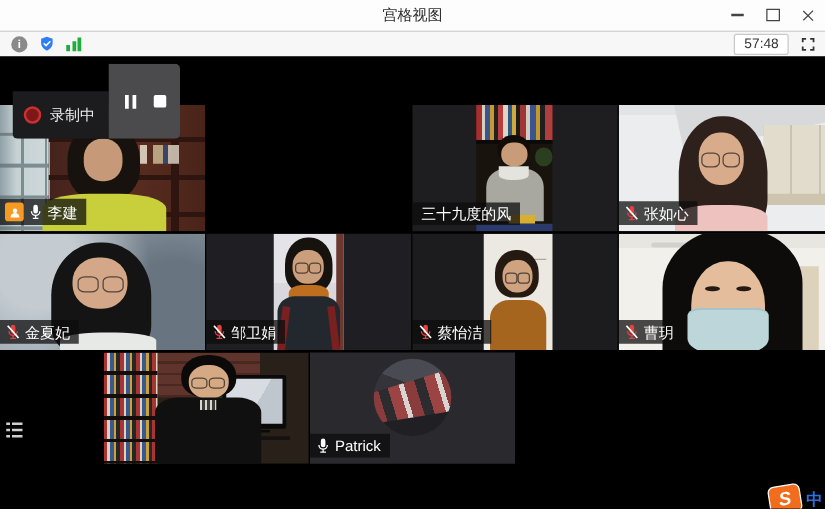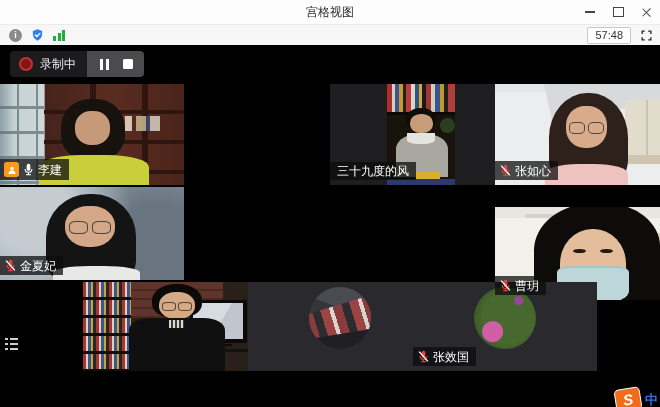--- a/index.html
+++ b/index.html
@@ -38,39 +38,39 @@
       linear-gradient(#3a3a3a,#3a3a3a),linear-gradient(#3a3a3a,#3a3a3a);
       background-size:4px 4px;background-position:0 0,6px 0,0 6px,6px 6px;background-repeat:no-repeat;}
   .caret{width:0;height:0;border-left:3.5px solid transparent;border-right:3.5px solid transparent;border-top:4px solid #555;}
   .fs-btn{background:none;border:none;padding:0;cursor:pointer;display:flex;}
 
   
   .stage{position:absolute;top:45px;left:0;width:660px;height:362px;background:#000;}
 
   
   .rec-pill{position:absolute;left:10px;top:6px;display:flex;border-radius:4px;overflow:hidden;z-index:5;}
-  .rec-left{background:#1c1c1e;display:flex;align-items:center;gap:7px;height:26px;padding:0 11px 0 9px;}
+  .rec-left{background:#1c1c1e;display:flex;align-items:center;gap:7px;height:38px;padding:0 11px 0 9px;margin-top:22px;}
   .rec-dot{width:10px;height:10px;border-radius:50%;background:#7e1717;border:2px solid #c93030;}
   .rec-text{color:#ededed;font-size:12px;}
   .rec-right{background:#4b4b4d;display:flex;align-items:center;gap:13px;padding:0 11px;}
   .btn-pause,.btn-stop{background:none;border:none;padding:0;cursor:pointer;display:flex;align-items:center;}
   .btn-pause i{display:block;width:3px;height:11px;background:#fff;margin:0 1.5px;}
   .btn-stop i{display:block;width:10px;height:10px;background:#fff;border-radius:1.5px;}
 
   
-  .tile{position:absolute;overflow:hidden;background:#000;cursor:pointer;padding-left:20px;}
+  .tile{position:absolute;overflow:hidden;background:#000;cursor:pointer;}
   .tile[data-active="true"]{box-shadow:inset 0 0 0 2px #12b76a;}
   .t1{left:0;top:39px;width:164px;height:101px;}
   .t2{left:165px;top:39px;width:164px;height:101px;background:#27272b;}
   .t3{left:330px;top:39px;width:164px;height:101px;background:#1e1e21;}
   .t4{left:495px;top:39px;width:165px;height:101px;}
   .t5{left:0;top:142px;width:164px;height:93px;}
   .t6{left:165px;top:142px;width:164px;height:93px;background:#1f1f23;}
   .t7{left:330px;top:142px;width:164px;height:93px;background:#1c1c1e;}
-  .t8{left:495px;top:142px;width:165px;height:93px;margin-top:20px;}
+  .t8{left:495px;top:142px;width:165px;height:93px;}
   .t9{left:83px;top:237px;width:164px;height:89px;}
   .t10{left:248px;top:237px;width:164px;height:89px;background:#2a2a2e;}
   .t11{left:413px;top:237px;width:164px;height:89px;background:#2a2a2e;}
 
   .scene{position:absolute;inset:0;overflow:hidden;}
   .scene i{position:absolute;display:block;}
 
   
   .t1 .scene{background:linear-gradient(90deg,#8fa0a6 0,#c6d1d4 8%,#cfd9da 24%,#45231c 24.5%,#5a2c20 62%,#4a2419 100%);}
   .t1 .bg1{left:0;top:0;width:24%;height:100%;opacity:.7;background:
@@ -368,21 +368,65 @@
               <path class="mic-body" d="M12 14.5a3.4 3.4 0 0 0 3.4-3.4V5a3.4 3.4 0 1 0-6.8 0v6.1A3.4 3.4 0 0 0 12 14.5z"></path>
               <path class="stroke" d="M5.8 11a6.2 6.2 0 0 0 12.4 0" stroke-width="2"></path>
               <path class="stroke" d="M12 17.2v3.3M7.8 21.5h8.4" stroke-width="2"></path>
               <path class="slash" d="M4 3L20 21" stroke-width="2.6"></path>
             </svg>
           </span>
         <span class="pname">金夏妃</span>
       </div>
     </div>
 
-
+    <div class="tile t6 gl">
+      <div class="scene">
+          <span class="vid"></span>
+          <i class="bg1"></i>
+          <i class="hair"></i>
+          <i class="face"></i>
+          <i class="scarf"></i>
+          <i class="torso"></i>
+          <i class="bg2"></i>
+          <i class="bg3"></i>
+        </div>
+      <div class="label" data-mic="muted">
+        <span class="mic">
+            <svg viewBox="0 0 24 24">
+              <path class="mic-body" d="M12 14.5a3.4 3.4 0 0 0 3.4-3.4V5a3.4 3.4 0 1 0-6.8 0v6.1A3.4 3.4 0 0 0 12 14.5z"></path>
+              <path class="stroke" d="M5.8 11a6.2 6.2 0 0 0 12.4 0" stroke-width="2"></path>
+              <path class="stroke" d="M12 17.2v3.3M7.8 21.5h8.4" stroke-width="2"></path>
+              <path class="slash" d="M4 3L20 21" stroke-width="2.6"></path>
+            </svg>
+          </span>
+        <span class="pname">邹卫娟</span>
+      </div>
+    </div>
+
+    <div class="tile t7 gl">
+      <div class="scene">
+          <span class="vid"></span>
+          <i class="bg1"></i>
+          <i class="bg2"></i>
+          <i class="hair"></i>
+          <i class="face"></i>
+          <i class="torso"></i>
+        </div>
+      <div class="label" data-mic="muted">
+        <span class="mic">
+            <svg viewBox="0 0 24 24">
+              <path class="mic-body" d="M12 14.5a3.4 3.4 0 0 0 3.4-3.4V5a3.4 3.4 0 1 0-6.8 0v6.1A3.4 3.4 0 0 0 12 14.5z"></path>
+              <path class="stroke" d="M5.8 11a6.2 6.2 0 0 0 12.4 0" stroke-width="2"></path>
+              <path class="stroke" d="M12 17.2v3.3M7.8 21.5h8.4" stroke-width="2"></path>
+              <path class="slash" d="M4 3L20 21" stroke-width="2.6"></path>
+            </svg>
+          </span>
+        <span class="pname">蔡怡洁</span>
+      </div>
+    </div>
 
     <div class="tile t8">
       <div class="scene">
           <i class="bg1"></i>
           <i class="bg2"></i>
           <i class="hair"></i>
           <i class="face"></i>
           <i class="bg3"></i>
           <i class="bg4"></i>
           <i class="mask"></i>
@@ -412,38 +456,33 @@
           <i class="face"></i>
           <i class="torso"></i>
           <i class="shirt"></i>
         </div>
     </div>
 
     <div class="tile t10">
       <div class="scene">
           <span class="avatar"></span>
         </div>
-    </div>
-
-    <div class="tile t11">
-      <div class="scene">
-          <span class="avatar"></span>
-        </div>
-      <div class="label" data-mic="muted">
-        <span class="mic">
-            <svg viewBox="0 0 24 24">
-              <path class="mic-body" d="M12 14.5a3.4 3.4 0 0 0 3.4-3.4V5a3.4 3.4 0 1 0-6.8 0v6.1A3.4 3.4 0 0 0 12 14.5z"></path>
-              <path class="stroke" d="M5.8 11a6.2 6.2 0 0 0 12.4 0" stroke-width="2"></path>
-              <path class="stroke" d="M12 17.2v3.3M7.8 21.5h8.4" stroke-width="2"></path>
-              <path class="slash" d="M4 3L20 21" stroke-width="2.6"></path>
-            </svg>
-          </span>
-        <span class="pname">张效国</span>
-      </div>
-    </div>
+      <div class="label" data-mic="on">
+        <span class="mic">
+            <svg viewBox="0 0 24 24">
+              <path class="mic-body" d="M12 14.5a3.4 3.4 0 0 0 3.4-3.4V5a3.4 3.4 0 1 0-6.8 0v6.1A3.4 3.4 0 0 0 12 14.5z"></path>
+              <path class="stroke" d="M5.8 11a6.2 6.2 0 0 0 12.4 0" stroke-width="2"></path>
+              <path class="stroke" d="M12 17.2v3.3M7.8 21.5h8.4" stroke-width="2"></path>
+              <path class="slash" d="M4 3L20 21" stroke-width="2.6"></path>
+            </svg>
+          </span>
+        <span class="pname">Patrick</span>
+      </div>
+    </div>
+
 
     <button class="list-handle">
         <i></i>
         <i></i>
         <i></i>
       </button>
 
     <div class="ime">
       <span class="sogou-logo">S</span>
       <span class="ime-lang">中</span>

